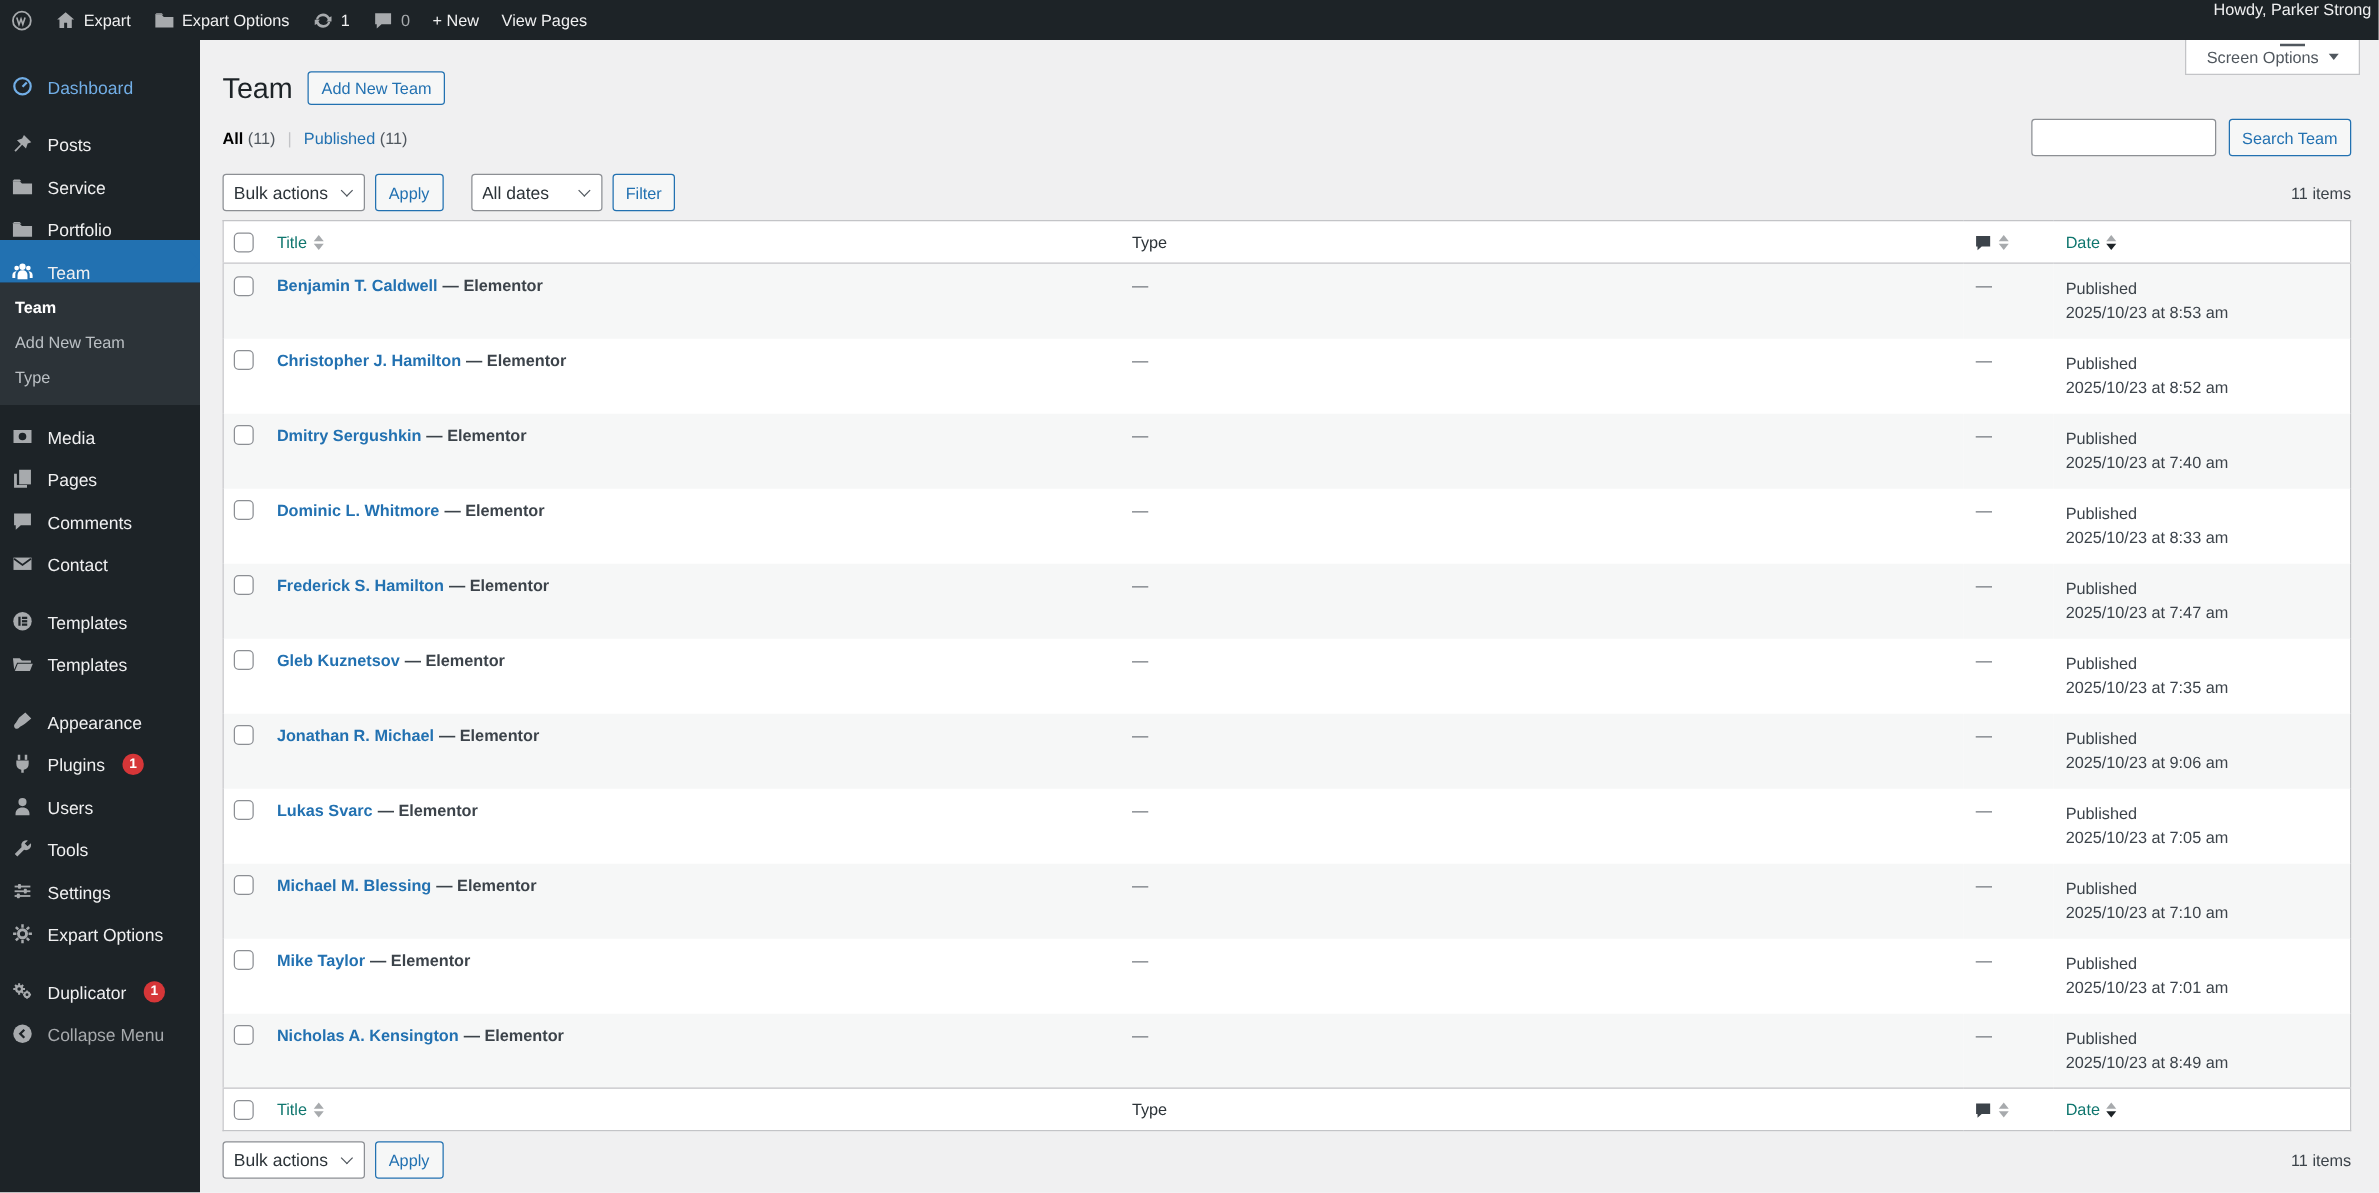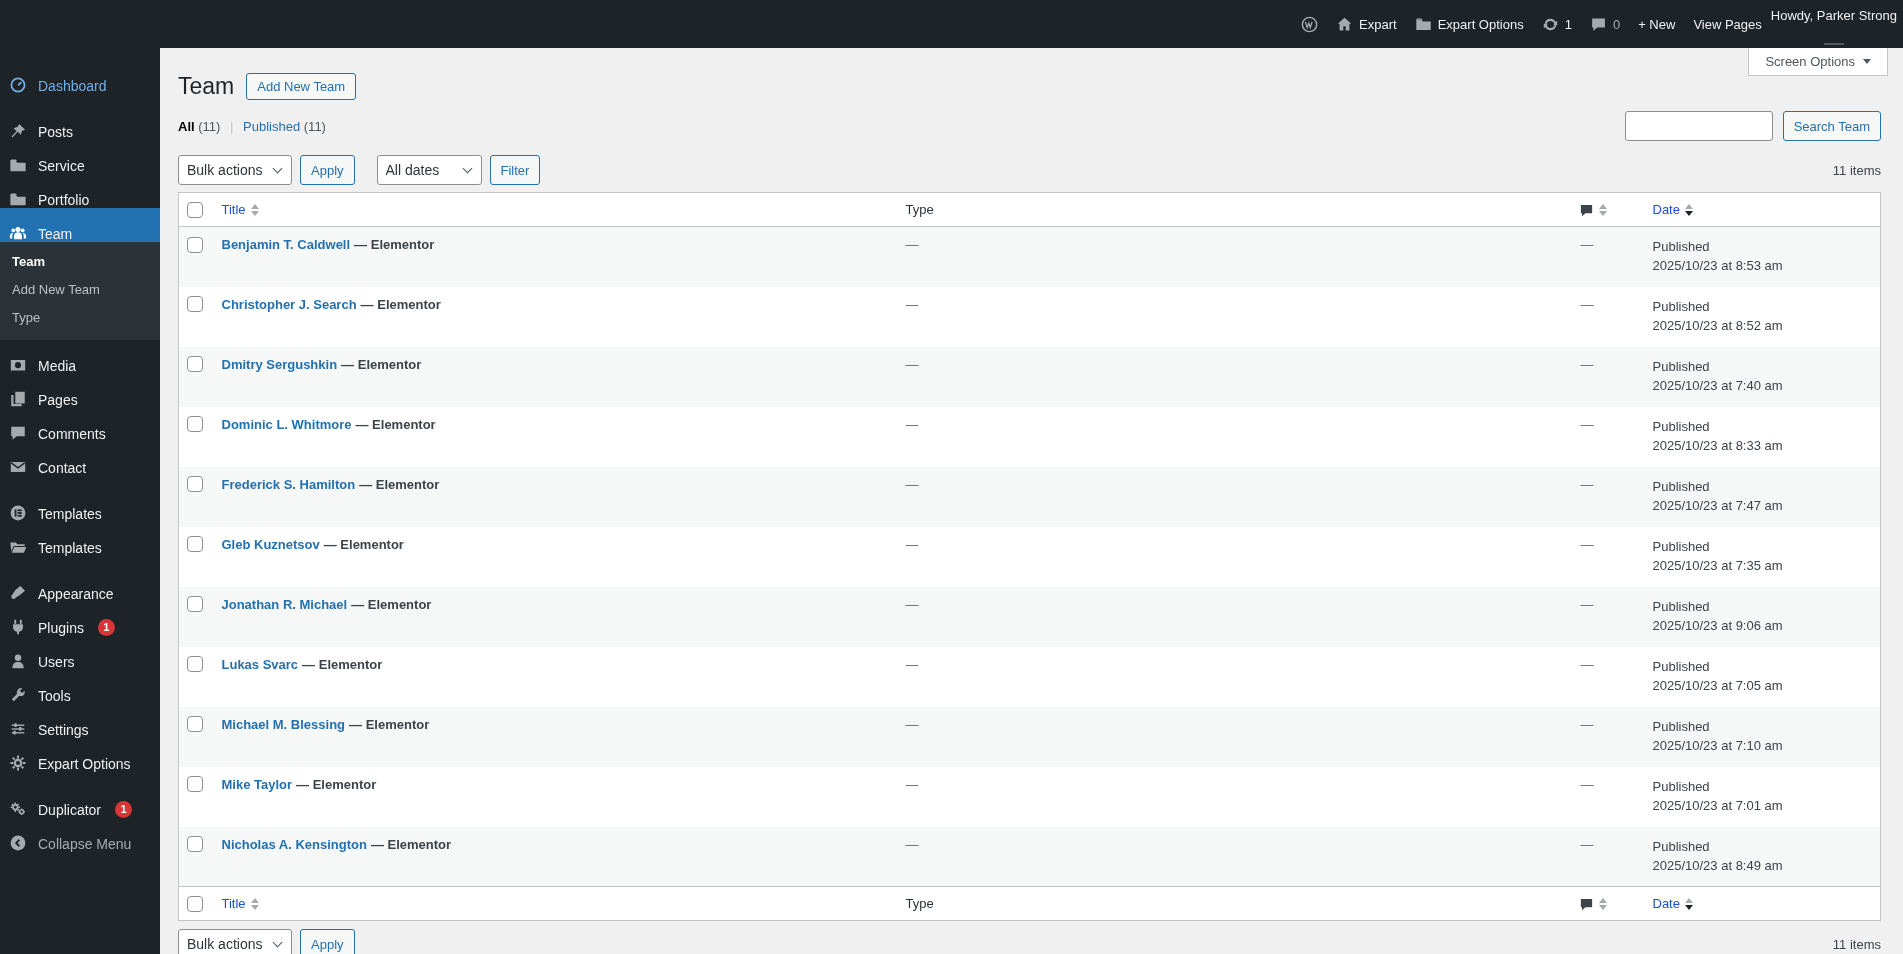--- a/index.html
+++ b/index.html
@@ -1,19 +1,19 @@
 <!DOCTYPE html>
 <html><head>
 <meta charset="utf-8">
 <style>
   * { margin:0; padding:0; box-sizing:border-box; }
   html,body { width:1903px; height:954px; overflow:hidden; font-family:"Liberation Sans", sans-serif; background:#f0f0f1; }
 
   
-  .adminbar { height:48px; background:#1d2327; color:#f0f0f1; display:flex; align-items:center; justify-content:flex-end; font-size:13px; position:relative; z-index:50; }
+  .adminbar { height:32px; background:#1d2327; color:#f0f0f1; display:flex; align-items:center; justify-content:space-between; font-size:13px; position:relative; z-index:50; }
   .ab-left, .ab-right { display:flex; align-items:center; height:32px; }
   .ab-item { display:flex; align-items:center; gap:6px; padding:0 9px; height:32px; color:#f0f0f1; cursor:pointer; }
   .ab-item .ab-icon { display:flex; align-items:center; color:#a7aaad; }
   .ab-item .ab-icon svg { width:17px; height:17px; }
   .ab-count-dim { color:#a7aaad; }
   .ab-right { padding-right:6px; gap:20px;flex-direction:column; }
   .avatar { width:20px; height:20px; background:linear-gradient(135deg,#9a8a72 0%,#6b5d4b 55%,#3b342a 100%); border:1px solid #50575e; }
 
   
   .main { display:flex; width:1903px; height:922px; }
@@ -66,21 +66,21 @@
   .items-count { font-size:13px; color:#3c434a; }
 
   
   table.wp-list { width:100%; margin-top:7px; border:1px solid #c3c4c7; background:#fff; border-collapse:collapse; table-layout:fixed; font-size:13px; }
   col.c-check { width:33px; } col.c-title { width:684px; } col.c-type { width:675px; } col.c-comm { width:72px; }
   thead th, tfoot th { height:34px; text-align:left; padding:0 10px; font-weight:400; color:#2c3338; }
   thead th { border-bottom:1px solid #c3c4c7; }
   tfoot th { border-top:1px solid #c3c4c7; }
   th.check, td.check { text-align:center; padding:0; }
   input[type=checkbox] { appearance:none; -webkit-appearance:none; width:16px; height:16px; border:1px solid #8c8f94; border-radius:4px; background:#fff; cursor:pointer; vertical-align:middle; }
-  .col-link { color:#1d4ed8; text-decoration:none; cursor:pointer; display:inline-flex; align-items:center; }
+  .col-link { color:#0f766e; text-decoration:none; cursor:pointer; display:inline-flex; align-items:center; }
   .sort { display:inline-flex; flex-direction:column; gap:2px; margin-left:5px; }
   .sort i { display:block; width:0; height:0; border-left:4px solid transparent; border-right:4px solid transparent; }
   .sort .up { border-bottom:5px solid #a7aaad; }
   .sort .down { border-top:5px solid #a7aaad; }
   .sort.sorted-desc .down { border-top-color:#1d2327; }
   .bubble-icon svg { width:15px; height:15px; fill:#3c434a; vertical-align:middle; }
   th.comm-h { padding-left:8px; }
   th.comm-h .hwrap { display:inline-flex; align-items:center; }
 
   tbody tr { height:60px; }
@@ -434,21 +434,21 @@
             <td class="row-title"><a>Benjamin T. Caldwell</a><span class="row-state">— Elementor</span></td>
             <td><span class="dash">—</span></td>
             <td><span class="dash">—</span></td>
             <td class="date-col">
               <div>Published</div>
               <div>2025/10/23 at 8:53 am</div>
             </td>
           </tr>
           <tr>
             <td class="check"><input type="checkbox" style=""></td>
-            <td class="row-title"><a>Christopher J. Search</a><span class="row-state">— Elementor</span></td>
+            <td class="row-title"><a>Christopher J. Hamilton</a><span class="row-state">— Elementor</span></td>
             <td><span class="dash">—</span></td>
             <td><span class="dash">—</span></td>
             <td class="date-col">
               <div>Published</div>
               <div>2025/10/23 at 8:52 am</div>
             </td>
           </tr>
           <tr>
             <td class="check"><input type="checkbox" style=""></td>
             <td class="row-title"><a>Dmitry Sergushkin</a><span class="row-state">— Elementor</span></td>

